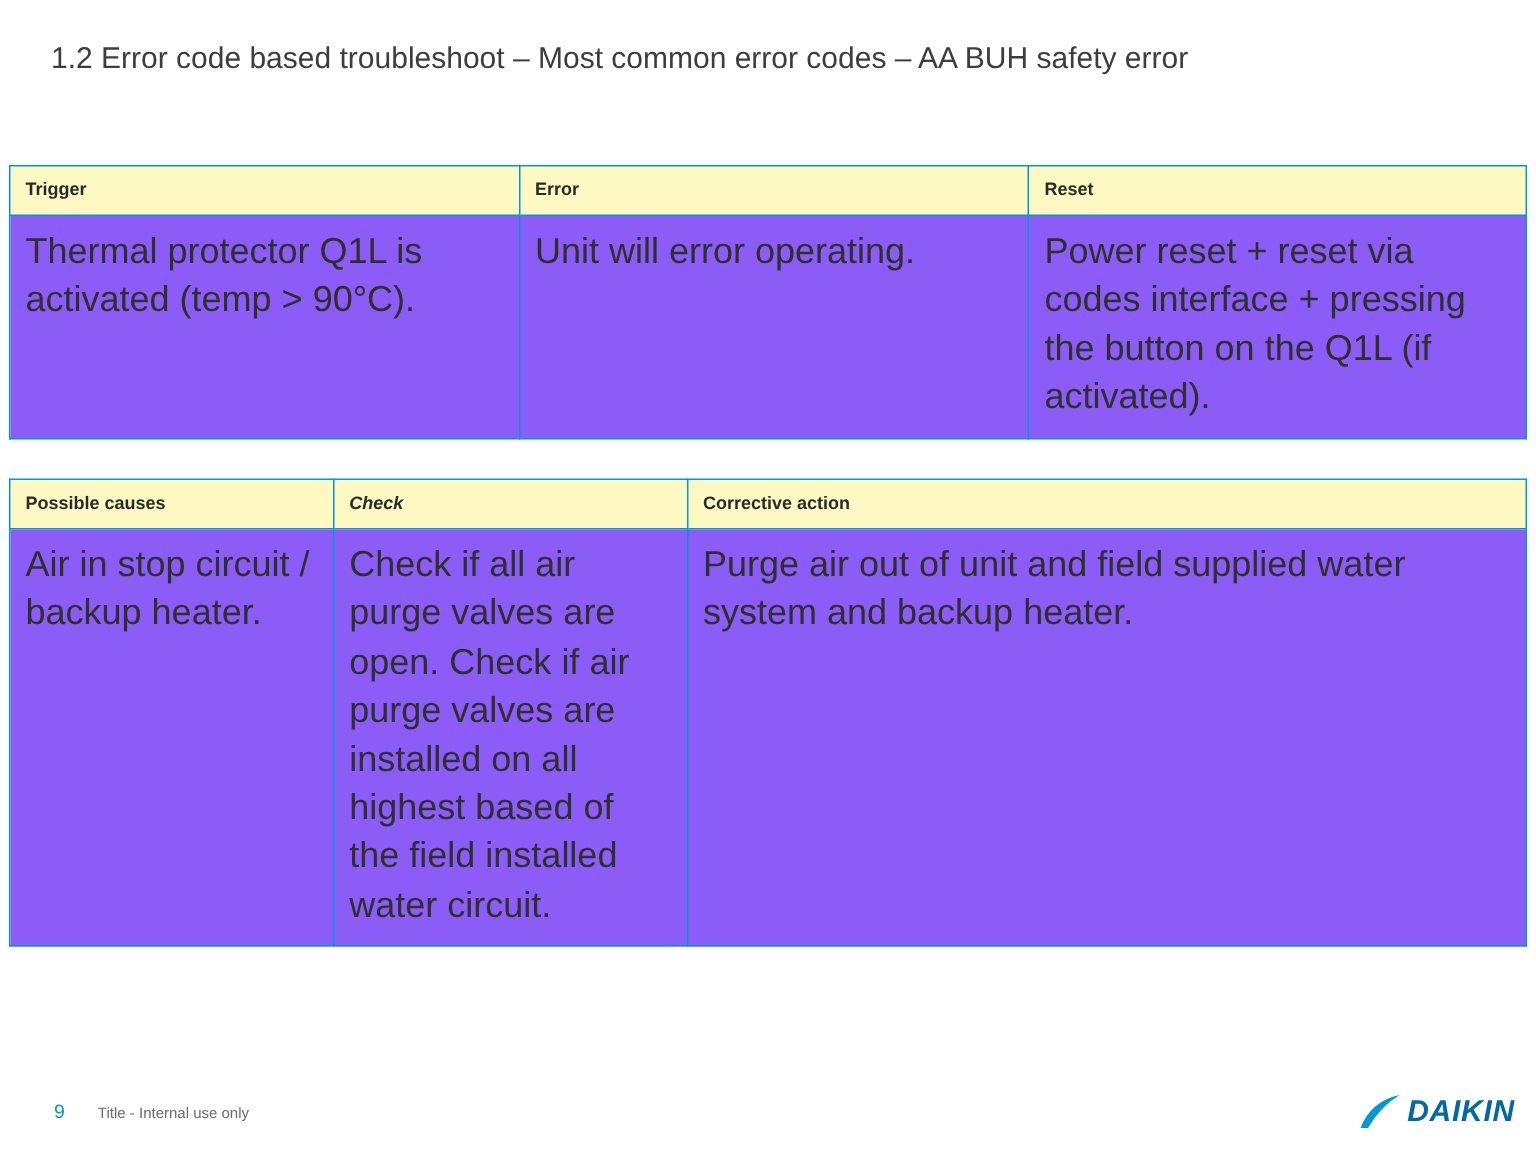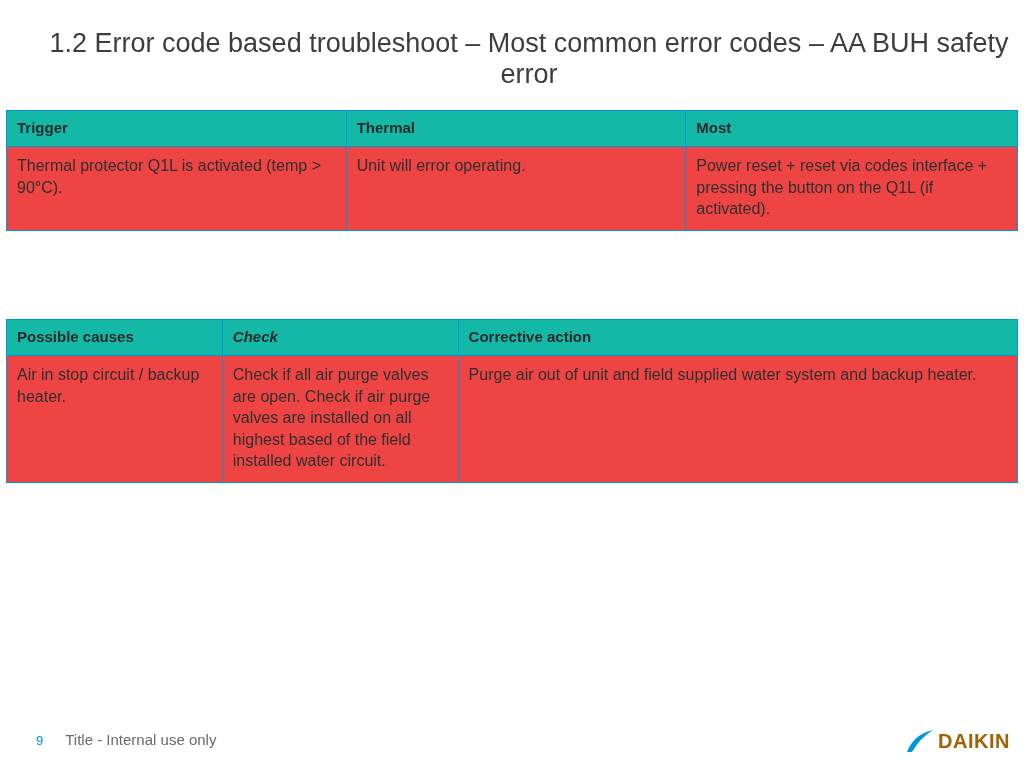--- a/index.html
+++ b/index.html
@@ -8,53 +8,52 @@
     height: 768px;
     background: #fff;
     font-family: "Segoe UI", Arial, sans-serif;
     position: relative;
     overflow: hidden;
   }
   .page-title {
     position: absolute;
     top: 28px;
     left: 34px;
-    font-size: 27px;
+    font-size: 20px;
     color: #3d3d3d;
     font-weight: 400;
-    text-align: center;
   }
   .table1 {
     position: absolute;
     top: 110px;
     left: 6px;
     width: 1012px;
     border-collapse: collapse;
   }
   .table2 {
     position: absolute;
     top: 319px;
     left: 6px;
     width: 1012px;
     border-collapse: collapse;
   }
   th {
-    background: #14b8a6;
+    background: #fef9c3;
     color: #2a2a2a;
     font-weight: 700;
-    font-size: 15px;
+    font-size: 12px;
     text-align: left;
     padding: 8px 10px 10px 10px;
     border: 1px solid #0097d7;
     vertical-align: top;
   }
   td {
-    background: #ef4444;
+    background: #8b5cf6;
     color: #2f2f2f;
-    font-size: 16px;
+    font-size: 24px;
     padding: 8px 10px 10px 10px;
     border: 1px solid #0097d7;
     vertical-align: top;
     line-height: 1.35;
   }
   .table1 .col-trigger { width: 340px; }
   .table1 .col-effect  { width: 340px; }
   .table1 .col-reset   { width: 332px; }
   .table2 .col-cause   { width: 216px; }
   .table2 .col-check   { width: 236px; font-style: italic; }
@@ -67,53 +66,54 @@
     align-items: baseline;
     gap: 22px;
   }
   .page-num {
     color: #0097d7;
     font-size: 13px;
     font-weight: 400;
   }
   .footer-text {
     color: #6a6a6a;
-    font-size: 15px;
+    font-size: 10px;
   }
   .logo {
     position: absolute;
     bottom: 14px;
     right: 14px;
     display: flex;
     align-items: center;
     gap: 4px;
   }
   .logo-swoosh {
     width: 28px;
     height: 26px;
   }
   .logo-text {
-    color: #a16207;
+    color: #0369a1;
     font-size: 20px;
     font-weight: 700;
+    font-style: italic;
     letter-spacing: 0.5px;
     font-family: Arial, sans-serif;
   }
 </style>
 </head>
 <body>
 
 <div class="page-title">1.2 Error code based troubleshoot –  Most common error codes – AA BUH safety error</div>
 
 <table class="table1">
   <thead>
     <tr>
       <th class="col-trigger">Trigger</th>
-      <th class="col-effect">Thermal</th>
-      <th class="col-reset">Most</th>
+      <th class="col-effect">Error</th>
+      <th class="col-reset">Reset</th>
     </tr>
   </thead>
   <tbody>
     <tr>
       <td>Thermal protector Q1L is activated (temp
 &gt; 90°C).</td>
       <td>Unit will error operating.</td>
       <td>Power reset + reset via codes interface +
 pressing the button on the Q1L (if
 activated).</td>

